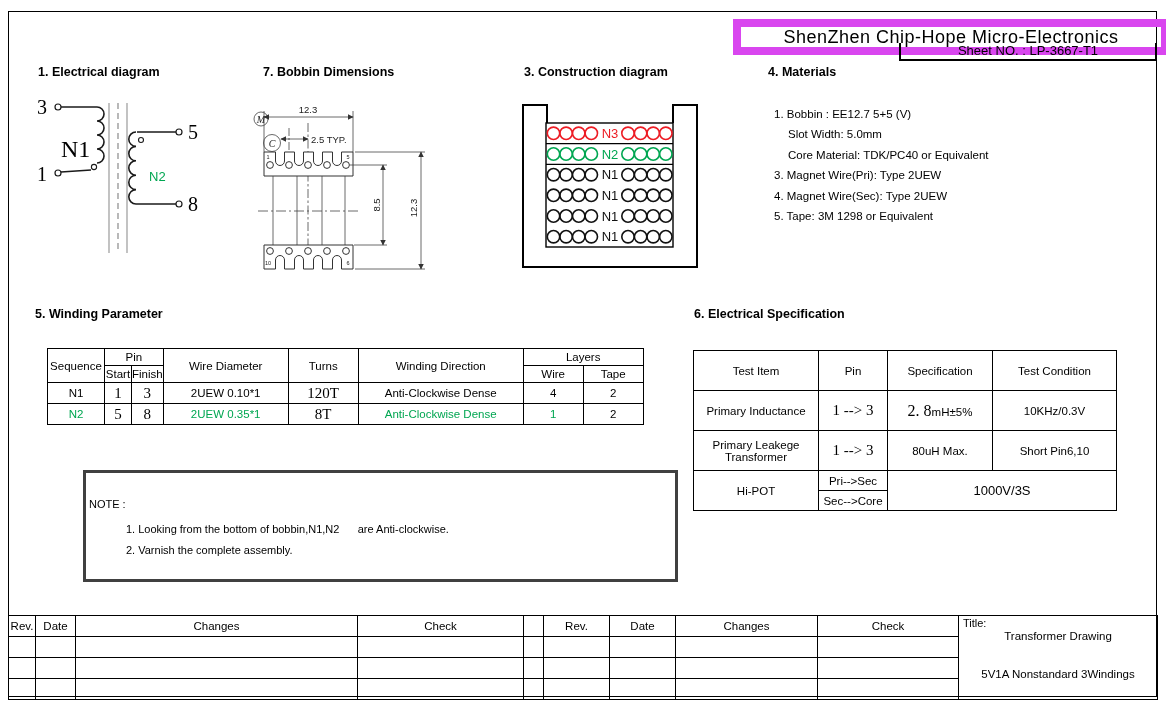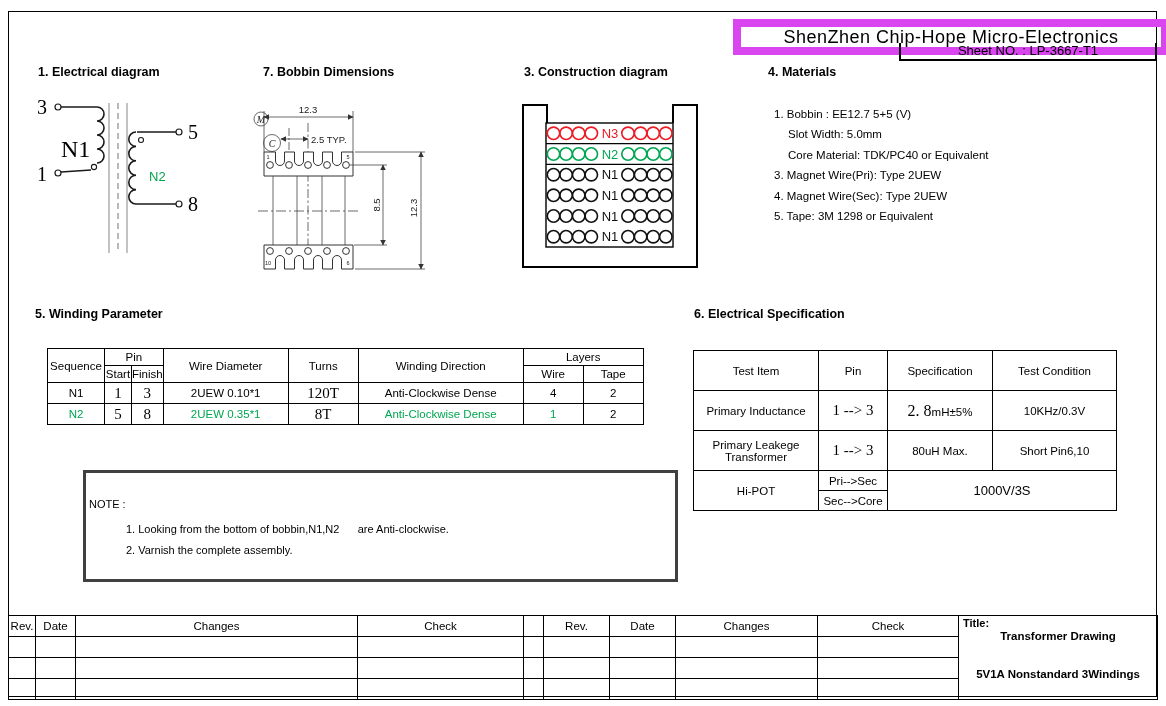--- a/index.html
+++ b/index.html
@@ -17,21 +17,21 @@
   .serif{font-family:"Liberation Serif",serif;font-size:15px;}
   .green{color:#00a651;}
   .wind-table{left:47px;top:348px;}
   .spec-table{left:693px;top:350px;}
   .note-box{left:50px;top:470px;width:589px;height:106px;border:3px solid #404040;font-size:11px;margin-left:33px;}
   .note-title{position:absolute;left:3px;top:25px;}
   .note-l1{position:absolute;left:40px;top:50px;white-space:pre;}
   .note-l2{position:absolute;left:40px;top:71px;white-space:pre;}
   .rev-table{left:8px;top:615px;}
   .rev-table td{height:20px;}
-  .title-cell{position:relative;text-align:left;font-weight:bold;}
+  .title-cell{position:relative;text-align:left;}
   .title-label{position:absolute;left:4px;top:1px;font-size:11px;}
   .title-l1{position:absolute;left:0;top:14px;width:100%;text-align:center;font-size:11.5px;}
   .title-l2{position:absolute;left:0;top:52px;width:100%;text-align:center;font-size:11.5px;}
   svg{overflow:visible;}
   .stroke{stroke:#1a1a1a;fill:none;}
   #elec text.pin{font:20px "Liberation Serif",serif;fill:#000;}
   #elec text.nlabel{font:24px "Liberation Serif",serif;fill:#000;}
   #elec text.n2label{font:13px "Liberation Sans",sans-serif;fill:#00a651;}
   #bobbin text{font:9.5px "Liberation Sans",sans-serif;fill:#222;}
   #bobbin text.tiny{font:5.5px "Liberation Sans",sans-serif;}

